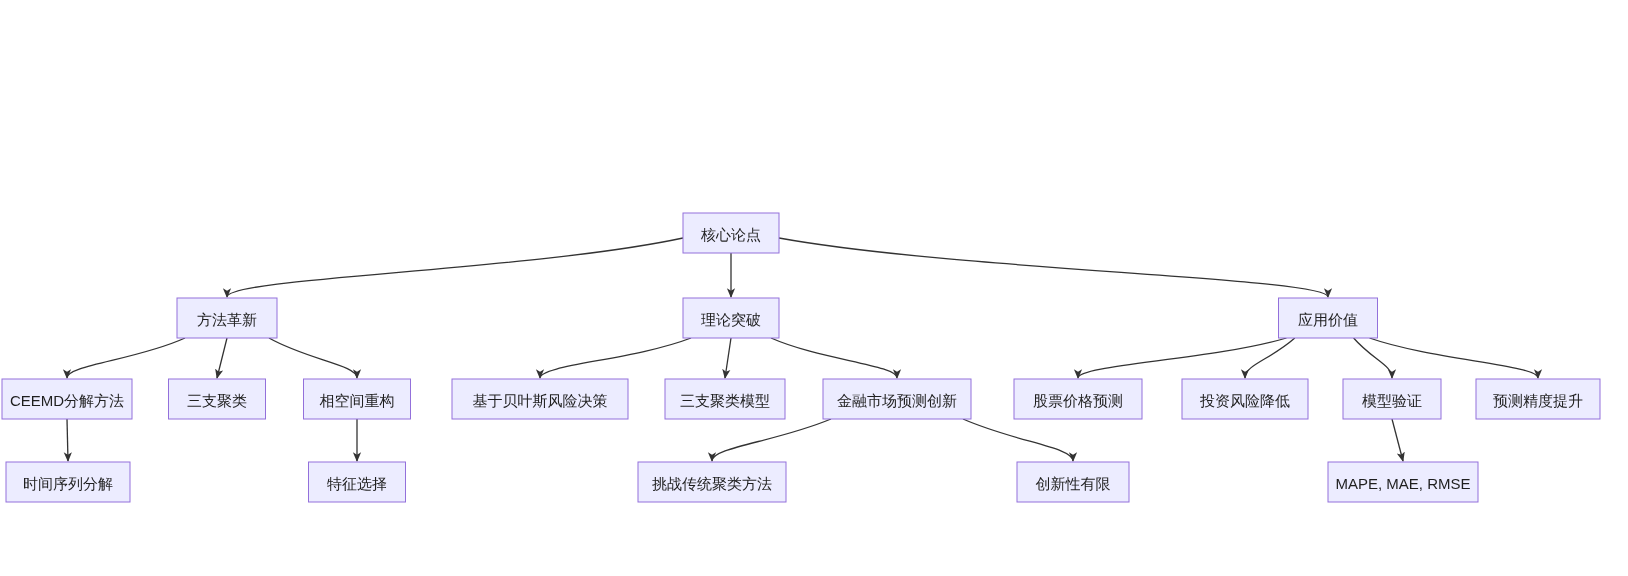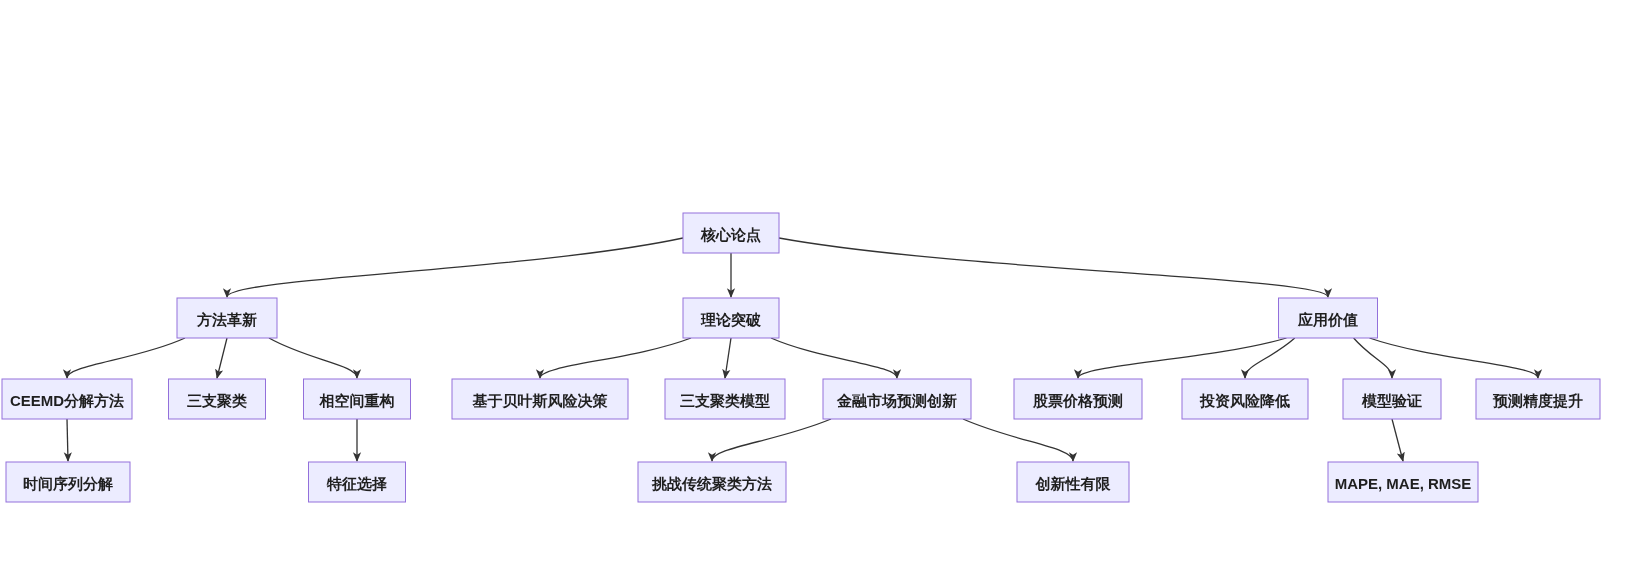--- a/index.html
+++ b/index.html
@@ -9,21 +9,20 @@
     width: 1628px;
     height: 576px;
     overflow: hidden;
     font-family: "Liberation Sans", sans-serif;
   }
   .canvas {
     position: relative;
     width: 1290px;
     height: 576px;
     background: #ffffff;
-    font-weight: bold;
   }
   svg {
     display: block;
   }
   .edge {
     fill: none;
     stroke: #333333;
     stroke-width: 1.3px;
   }
   .node-box {

